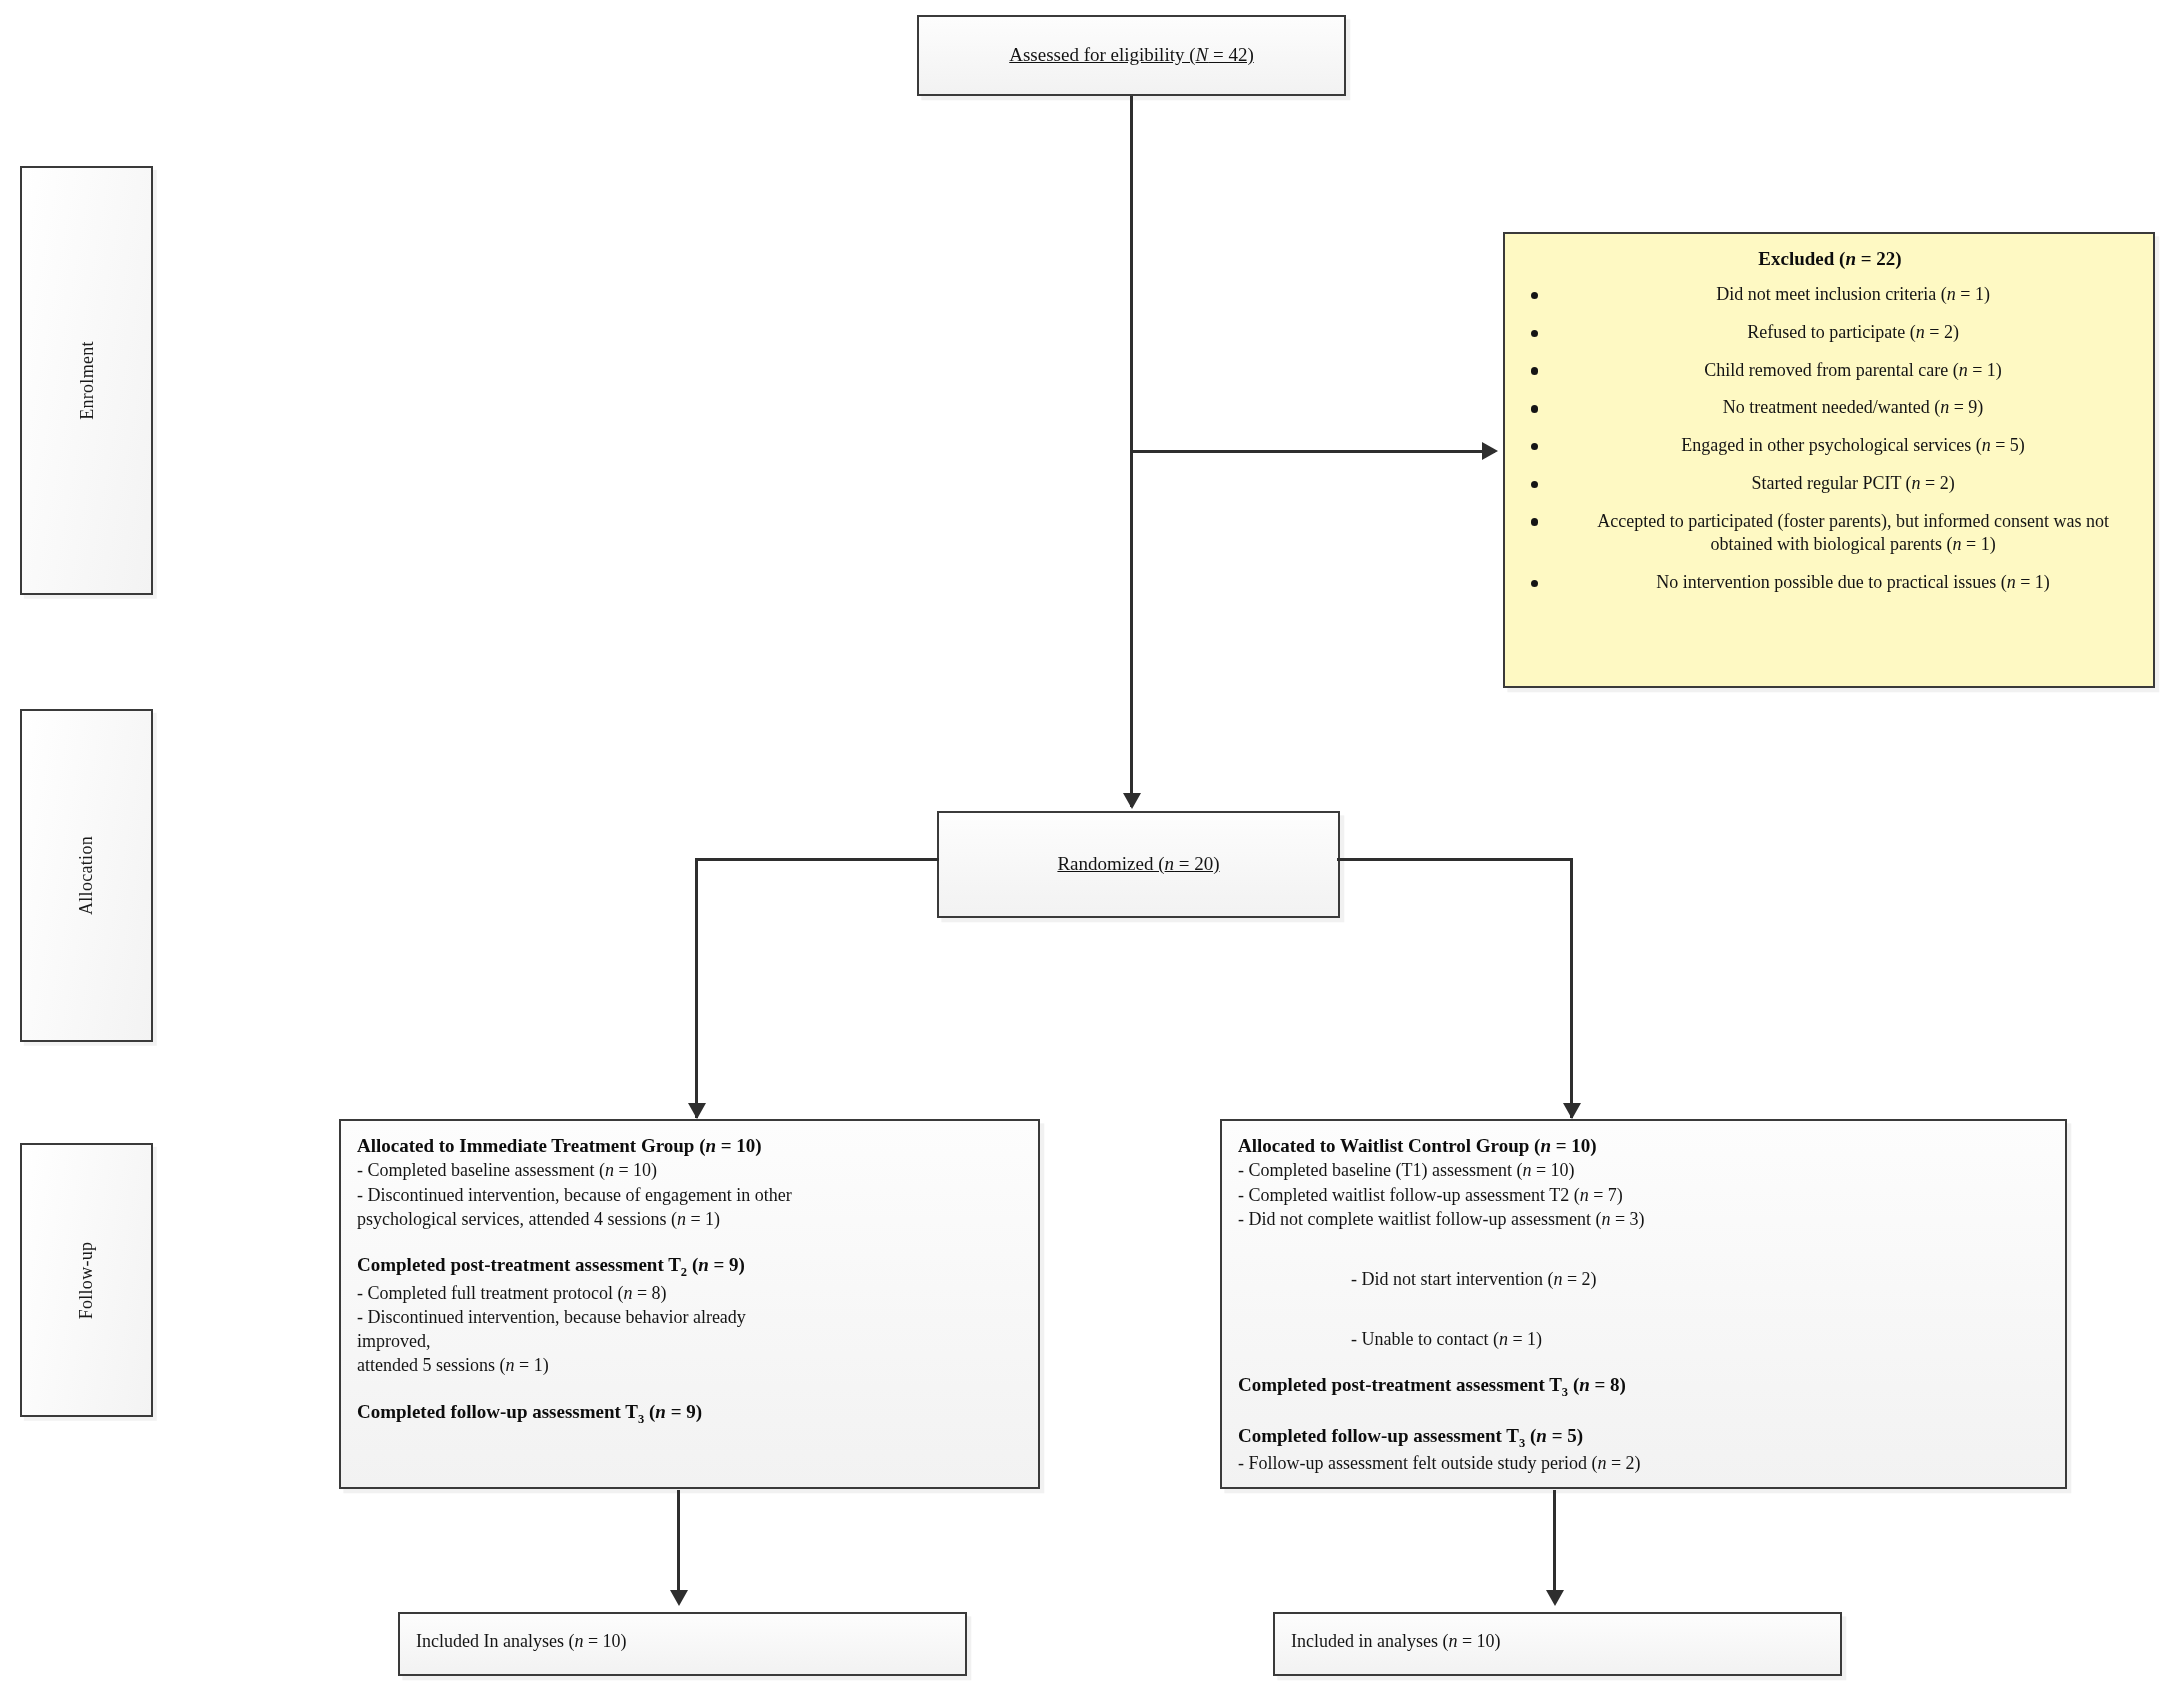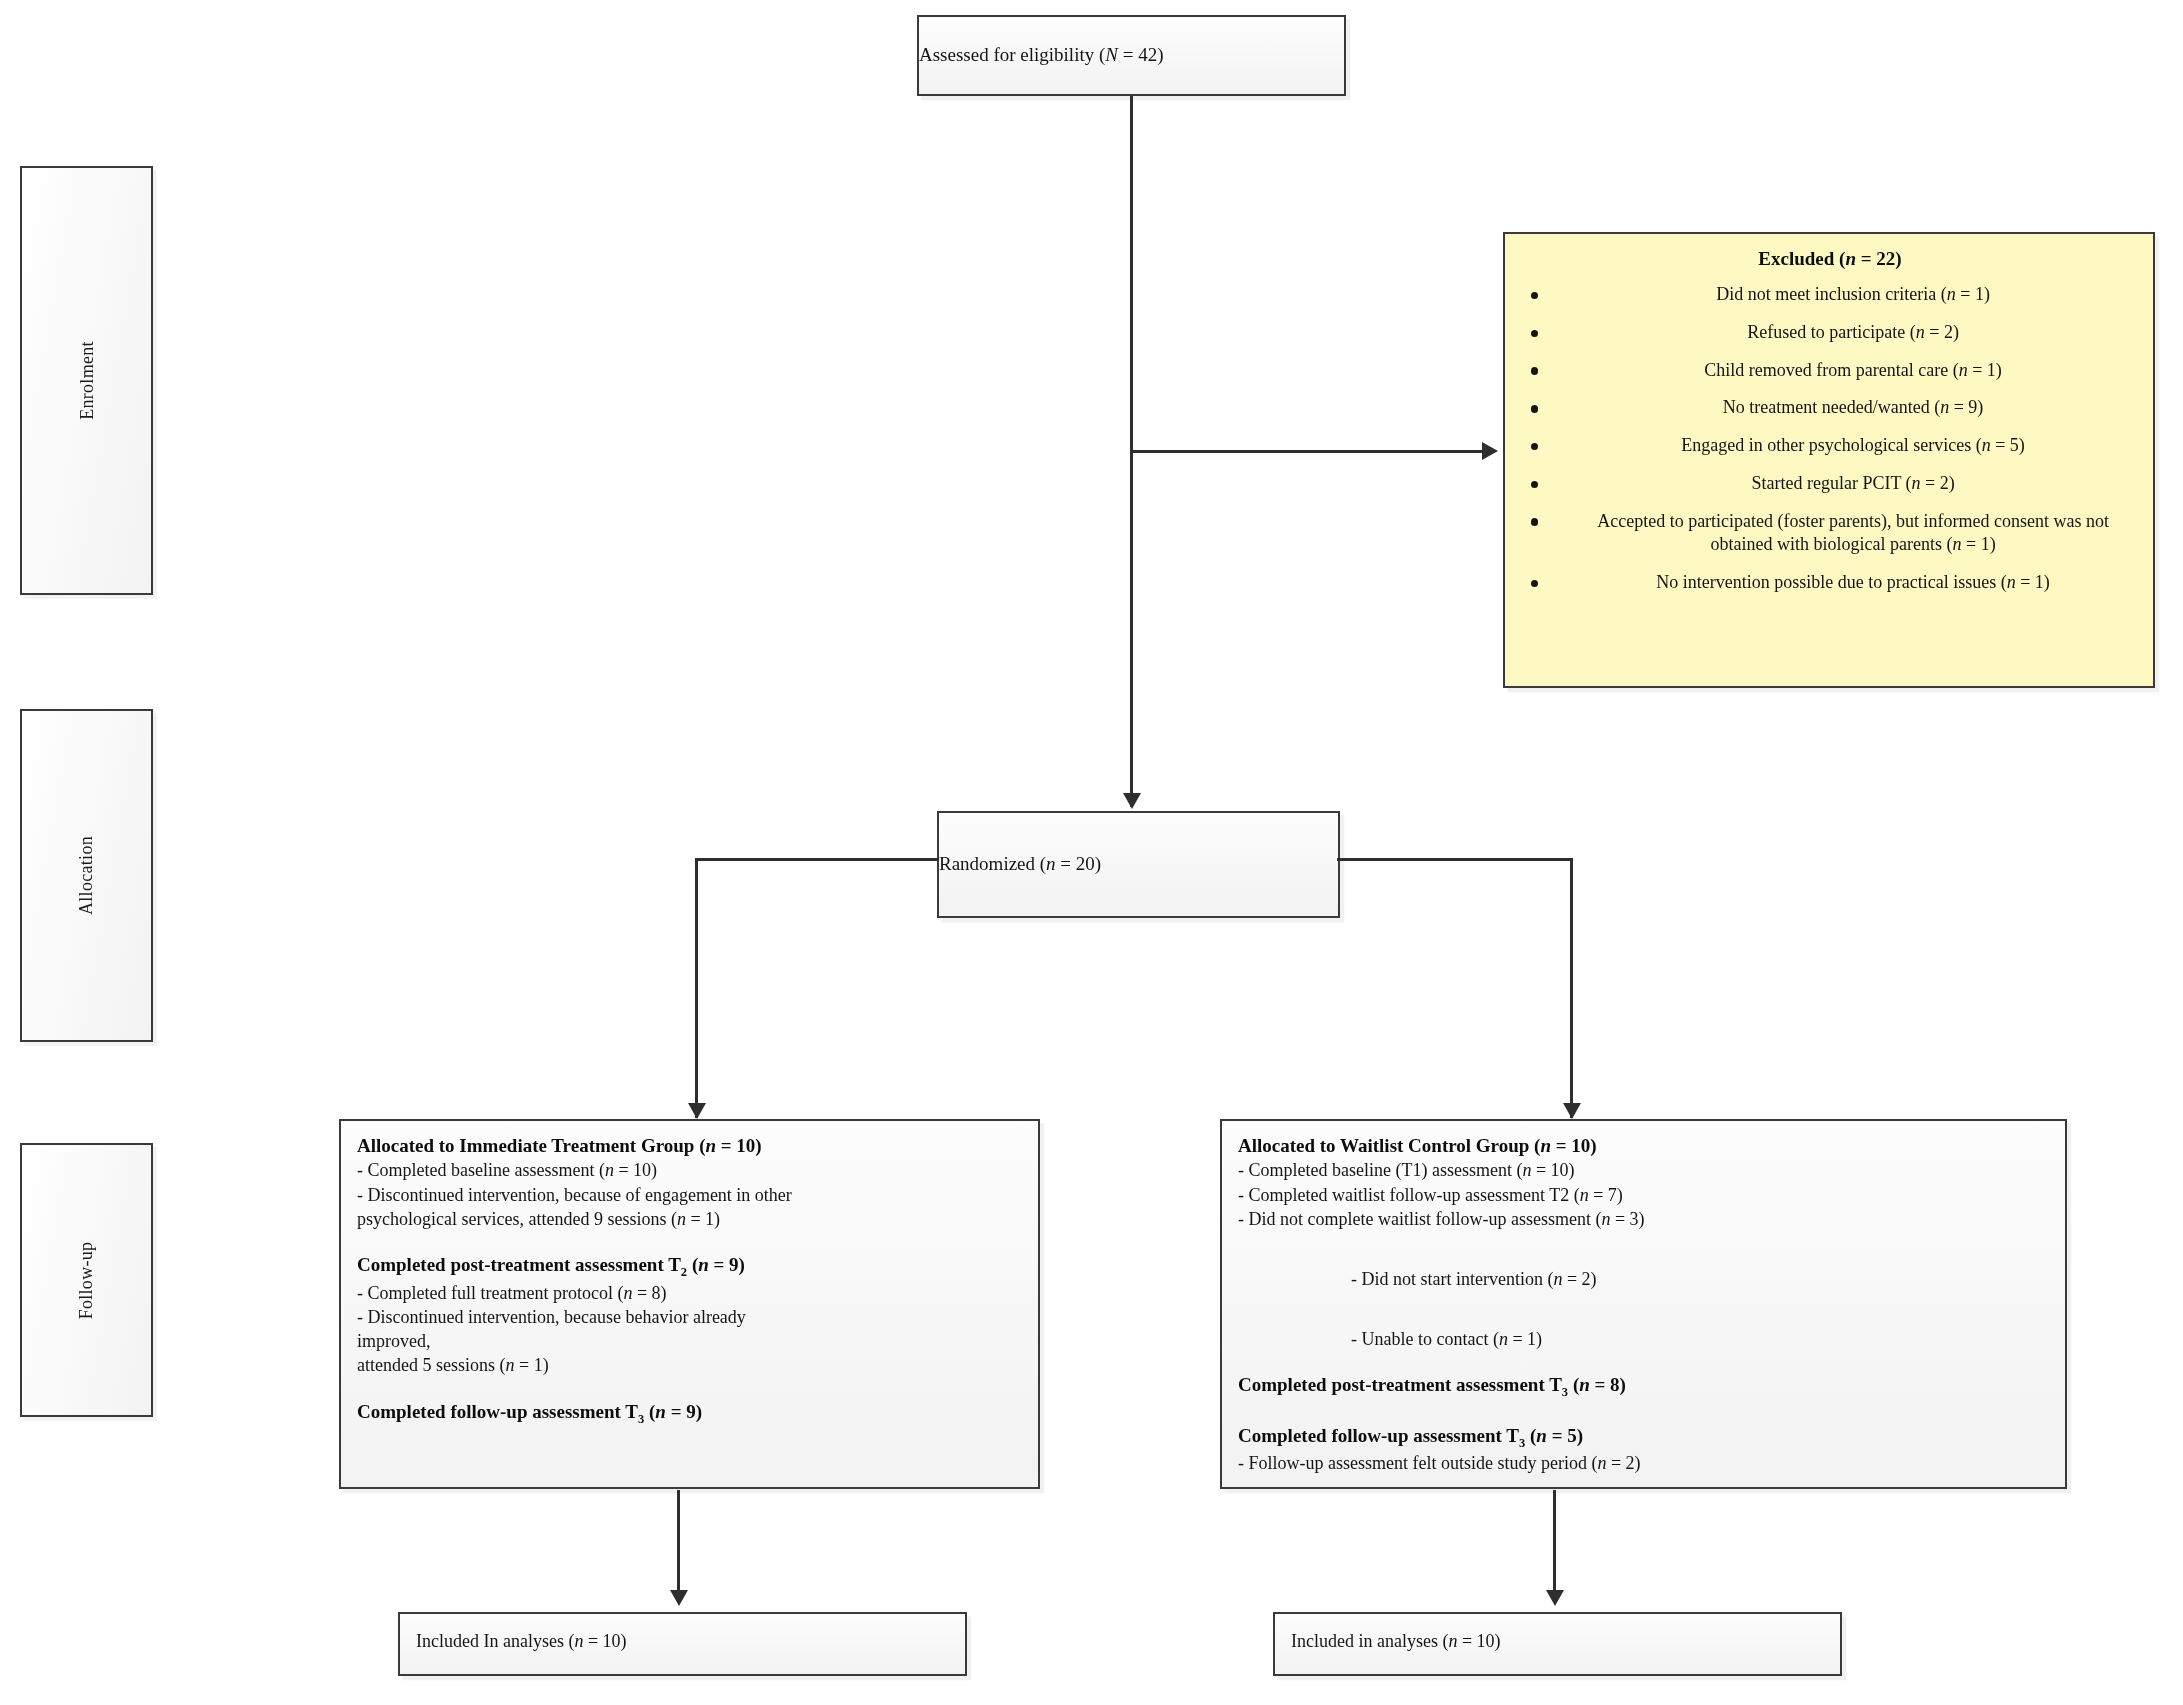--- a/index.html
+++ b/index.html
@@ -46,22 +46,24 @@
     white-space: nowrap;
     font-size: 18px;
     letter-spacing: 0.3px;
     color: #1a1a1a;
   }
 
   
   .ctr {
     display: flex;
     align-items: center;
+    justify-content: center;
     height: 100%;
     width: 100%;
+    text-decoration: underline;
   }
   .ctr-txt {
     font-size: 19px;
     color: #141414;
     text-align: center;
     line-height: 1.2;
   }
 
   .pad {
     padding: 11.8px 14px 8.6px 16px;
@@ -230,21 +232,21 @@
   <div class="box" style="left:339px; top:1119px; width:701px; height:370px;">
     <div class="pad">
       <div class="hdr">
         <span>Allocated to Immediate Treatment Group (</span><i class="it">n</i><span> = 10)</span>
       </div>
       <div class="ln">
         <span>- Completed baseline assessment (</span><i class="it">n</i><span> = 10)</span>
       </div>
       <div class="ln">- Discontinued intervention, because of engagement in other</div>
       <div class="ln">
-        <span>  psychological services, attended 9 sessions (</span><i class="it">n</i><span> = 1)</span>
+        <span>  psychological services, attended 4 sessions (</span><i class="it">n</i><span> = 1)</span>
       </div>
 
       <div class="gap"></div>
 
       <div class="hdr">
         <span>Completed post-treatment assessment T</span><sub>2</sub><span> (</span><i class="it">n</i><span> = 9)</span>
       </div>
       <div class="ln">
         <span>- Completed full treatment protocol (</span><i class="it">n</i><span> = 8)</span>
       </div>

